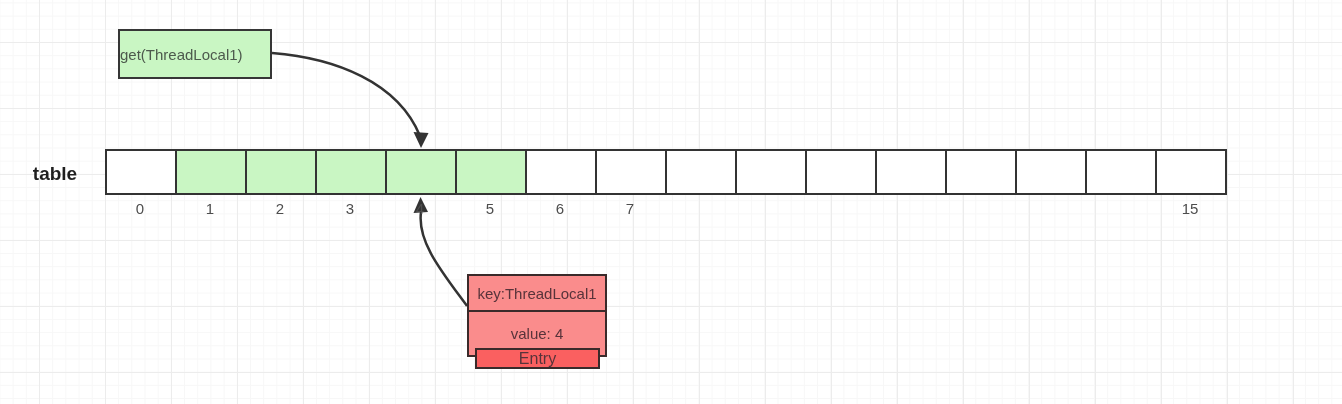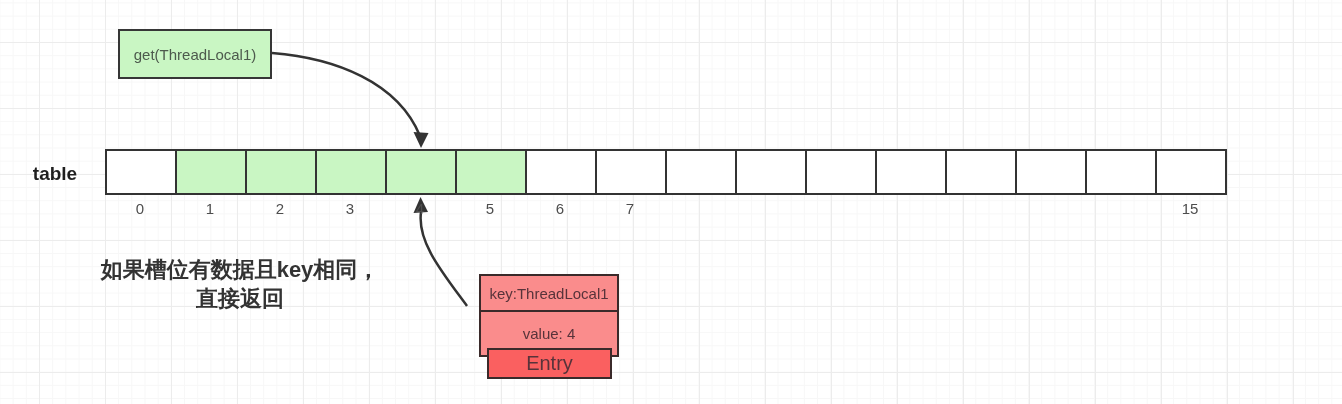--- a/index.html
+++ b/index.html
@@ -29,21 +29,20 @@
   }
   .get-box {
     position: absolute;
     left: 118px; top: 29px;
     width: 154px; height: 50px;
     box-sizing: border-box;
     background: #c9f6c3;
     border: 2px solid #363636;
     display: flex;
     align-items: center;
-    justify-content: center;
     font-size: 15px;
     color: #4d5a4d;
   }
   .table-label {
     position: absolute;
     left: 30px; top: 163px;
     width: 50px;
     text-align: center;
     font-size: 19px;
     font-weight: bold;
@@ -82,25 +81,24 @@
   }
   .ebox {
     position: absolute;
     box-sizing: border-box;
     border: 2px solid #3a2a2a;
     display: flex;
     align-items: center;
     justify-content: center;
     font-size: 15px;
     color: #58333a;
-    margin-left: 12px;
   }
   .ebox.key   { left: 467px; top: 274px; width: 140px; height: 38px; background: #fa8c8c; }
   .ebox.value { left: 467px; top: 310px; width: 140px; height: 47px; background: #fa8c8c; }
-  .ebox.entry { left: 475px; top: 348px; width: 125px; height: 31px; background: #fa6060; font-size: 20px; }
+  .ebox.entry { left: 475px; top: 348px; width: 125px; height: 21px; background: #fa6060; font-size: 16px; }
 </style>
 </head>
 <body>
 
 <div class="canvas">
 
   <svg class="arrows" viewBox="0 0 1342 404">
     <g>
       <path d="M 272 53 C 335 58, 398 82, 420 136" fill="none" stroke="#333333" stroke-width="2.5"></path>
       <polygon points="421,148 413.5,132 428.5,133" fill="#333333"></polygon>
@@ -141,24 +139,20 @@
       <div class="idx" style="left: 175px;">1</div>
       <div class="idx" style="left: 245px;">2</div>
       <div class="idx" style="left: 315px;">3</div>
       <div class="idx" style="left: 385px;">4</div>
       <div class="idx" style="left: 455px;">5</div>
       <div class="idx" style="left: 525px;">6</div>
       <div class="idx" style="left: 595px;">7</div>
       <div class="idx" style="left: 1155px;">15</div>
     </div>
 
-  <div class="annotation">
-    <div>如果槽位有数据且key相同，</div>
-    <div>直接返回</div>
-  </div>
 
   <div class="ebox key">
     <span>key:ThreadLocal1</span>
   </div>
   <div class="ebox value">
     <span>value: 4</span>
   </div>
   <div class="ebox entry">
     <span>Entry</span>
   </div>

